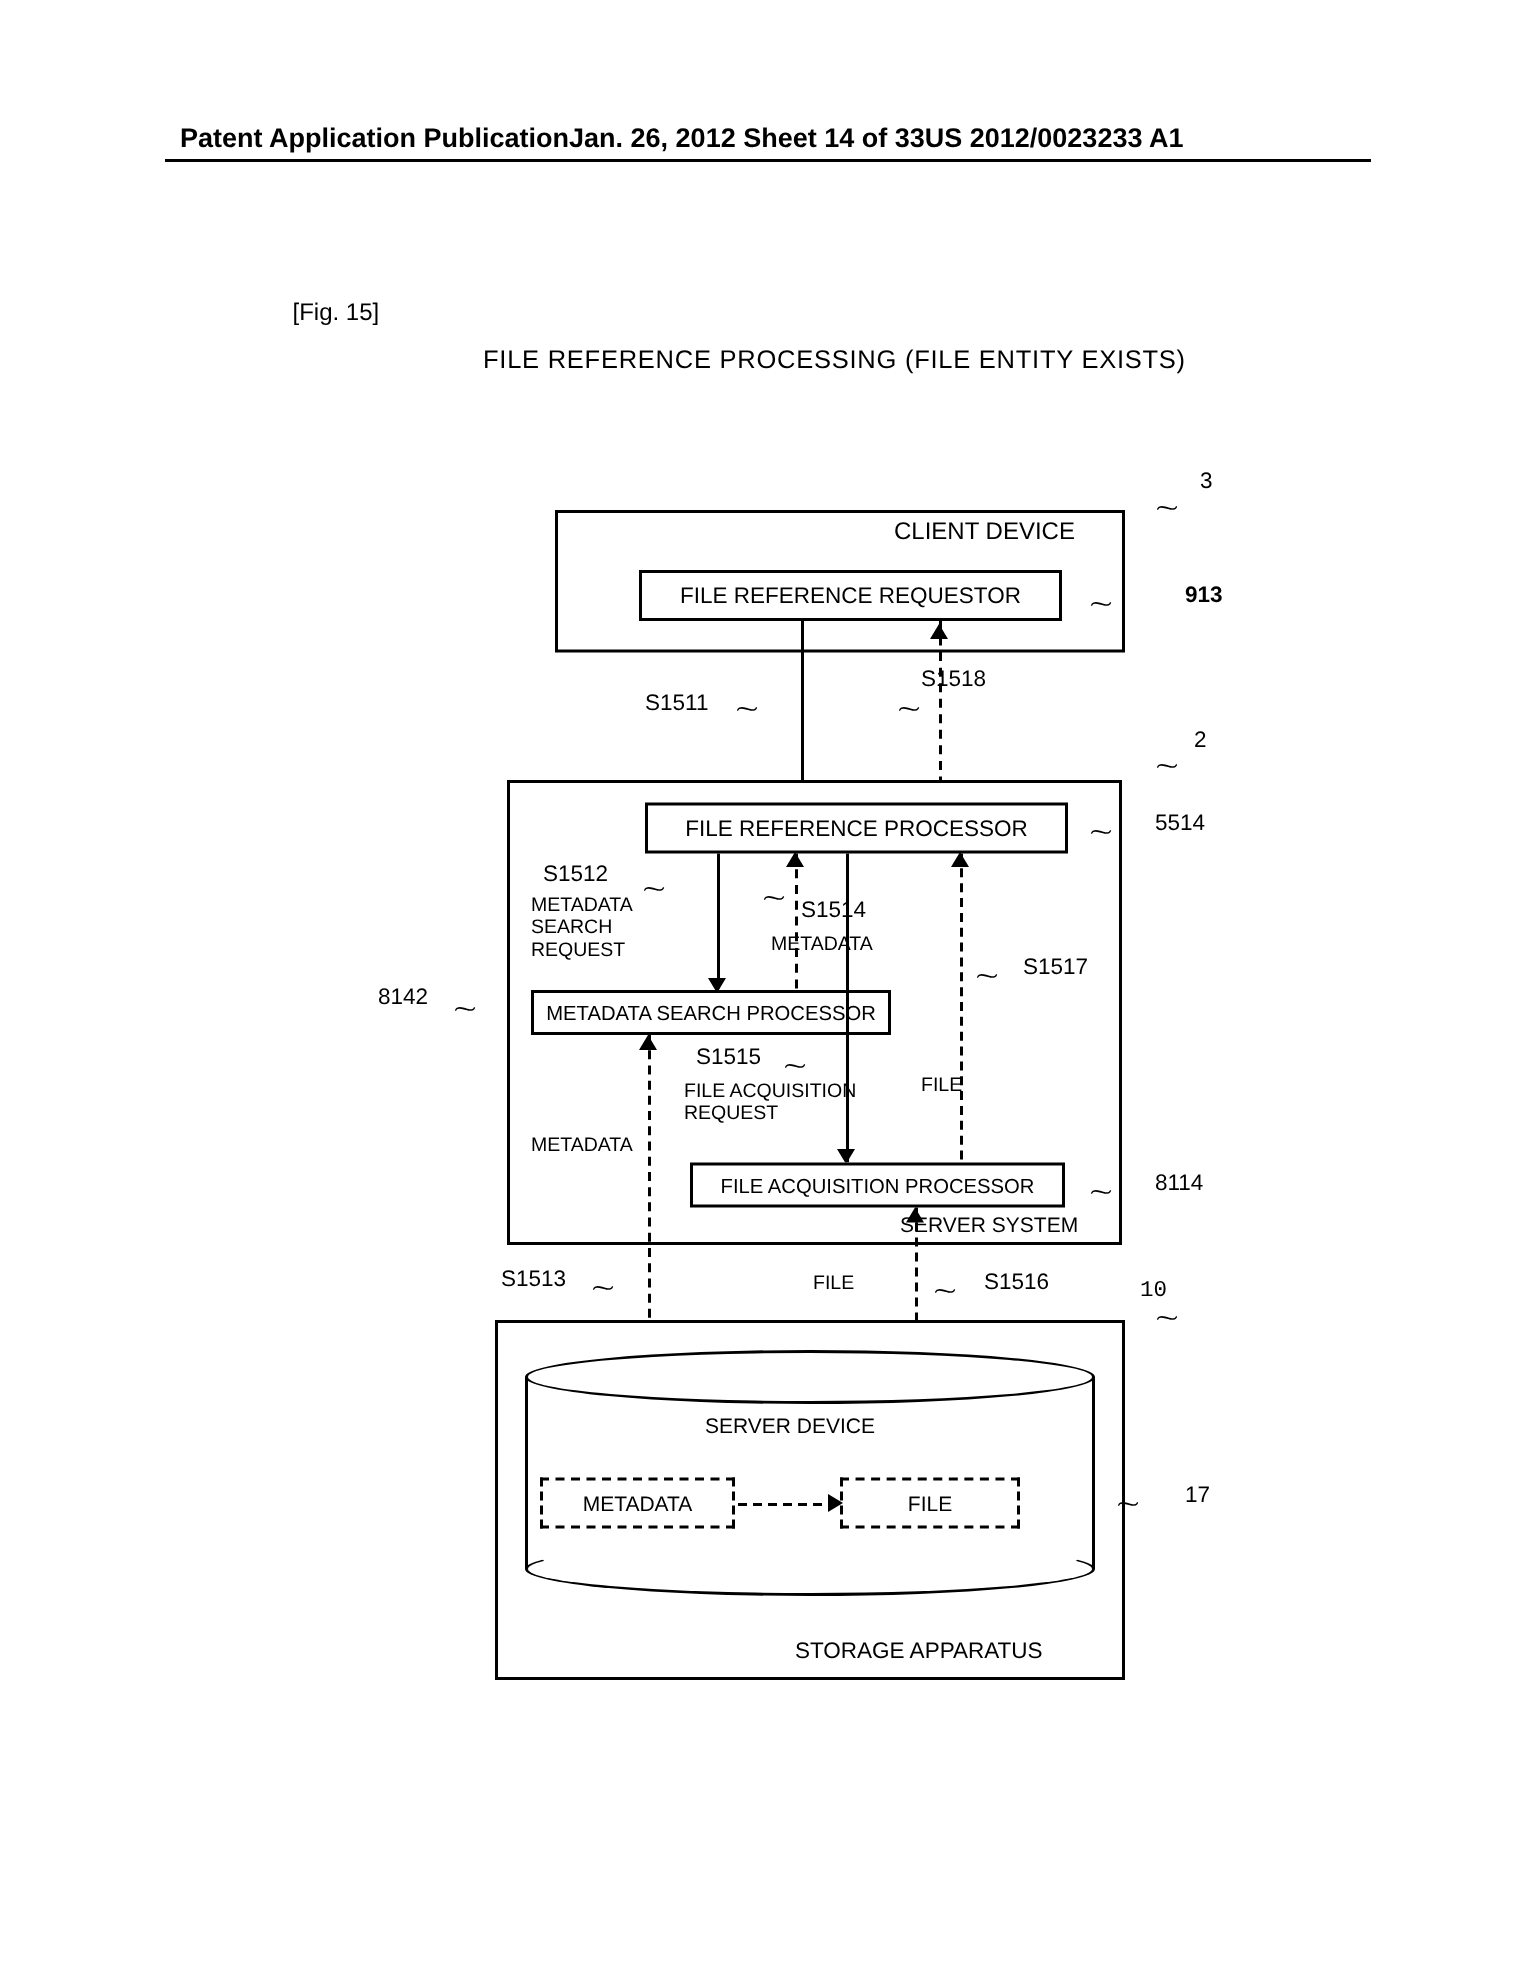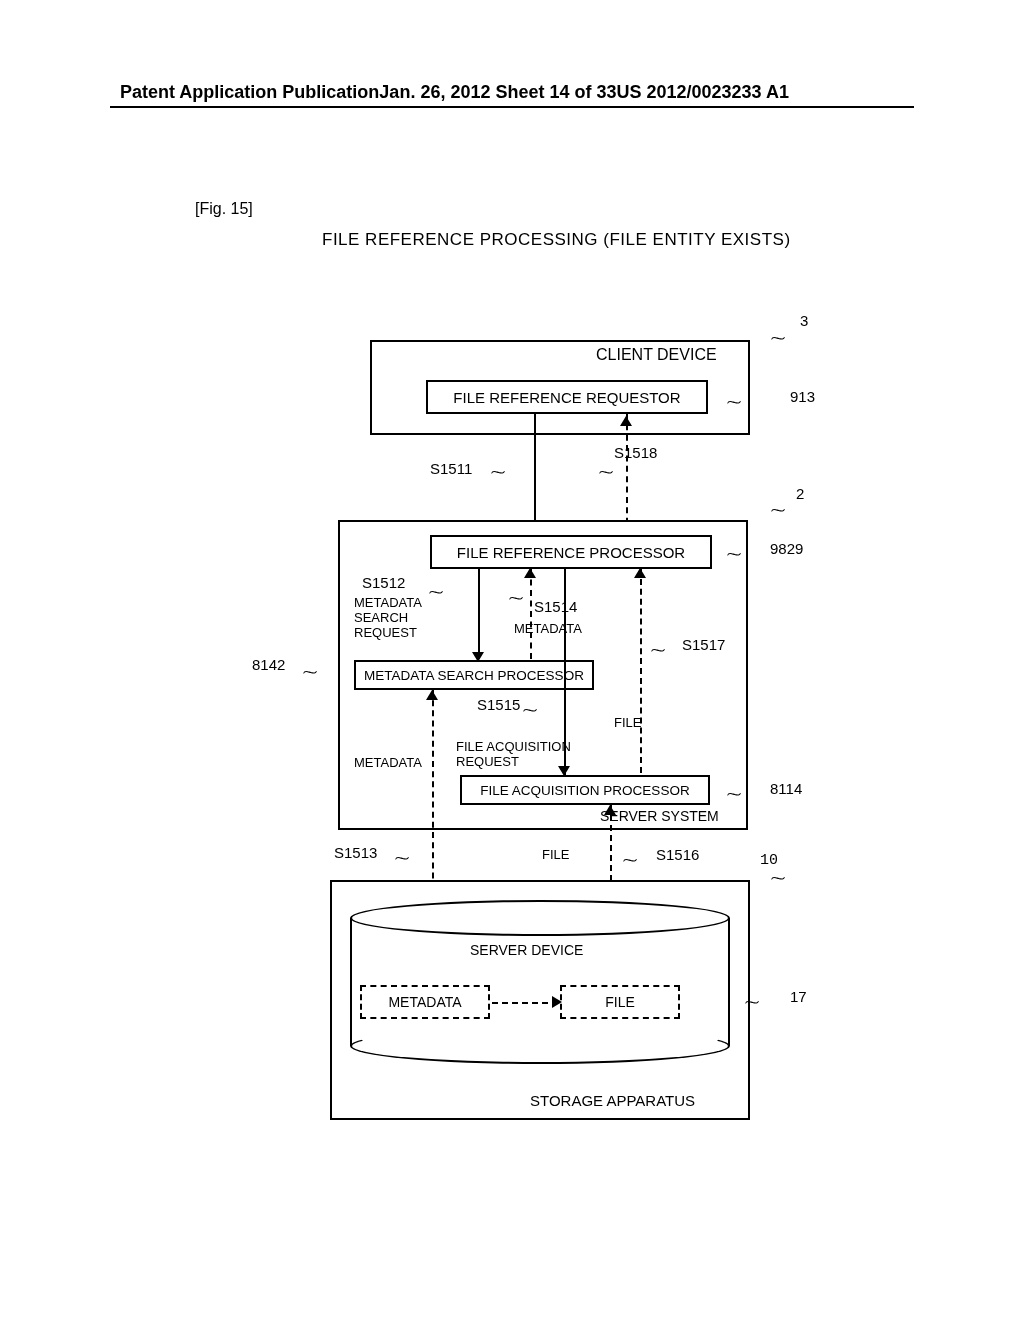--- a/index.html
+++ b/index.html
@@ -152,39 +152,39 @@
 <div class="header-line"></div>
 
 <div class="fig-label">[Fig. 15]</div>
 <div class="title">FILE REFERENCE PROCESSING (FILE ENTITY EXISTS)</div>
 
 <div class="box client-box"></div>
 <div class="client-title">CLIENT DEVICE</div>
 <div class="inner-box file-ref-req">FILE REFERENCE REQUESTOR</div>
 <div class="lbl" style="top:312px; left:800px;">3</div>
 <div class="leader" style="top:326px; left:770px;">⁓</div>
-<div class="lbl" style="top:388px; left:790px;">913</div>
+<div class="lbl" style="top:388px; left:790px;font-weight:bold;">913</div>
 <div class="leader" style="top:390px; left:726px;">⁓</div>
 
 <div class="vline solid" style="top:414px; left:534px; height:120px;"></div>
 <div class="arrow-down" style="top:528px; left:528px;"></div>
 <div class="lbl" style="top:460px; left:430px;">S1511</div>
 <div class="leader" style="top:460px; left:490px;">⁓</div>
 
 <div class="vline" style="top:414px; left:626px; height:120px;"></div>
 <div class="arrow-up" style="top:416px; left:620px;"></div>
 <div class="lbl" style="top:444px; left:614px;">S1518</div>
 <div class="leader" style="top:460px; left:598px;">⁓</div>
 
 <div class="box server-box"></div>
 <div class="lbl" style="top:485px; left:796px;">2</div>
 <div class="leader" style="top:498px; left:770px;">⁓</div>
 
 <div class="inner-box file-ref-proc">FILE REFERENCE PROCESSOR</div>
-<div class="lbl" style="top:540px; left:770px;">9829</div>
+<div class="lbl" style="top:540px; left:770px;">5514</div>
 <div class="leader" style="top:542px; left:726px;">⁓</div>
 
 <div class="vline solid" style="top:569px; left:478px; height:90px;"></div>
 <div class="arrow-down" style="top:652px; left:472px;"></div>
 <div class="lbl" style="top:574px; left:362px;">S1512</div>
 <div class="leader" style="top:580px; left:428px;">⁓</div>
 <div class="small-lbl" style="top:596px; left:354px; white-space: pre-line;">METADATA
 SEARCH
 REQUEST</div>
 
@@ -199,23 +199,23 @@
 <div class="leader" style="top:660px; left:302px;">⁓</div>
 
 <div class="vline" style="top:569px; left:640px; height:204px;"></div>
 <div class="arrow-up" style="top:568px; left:634px;"></div>
 <div class="lbl" style="top:636px; left:682px;">S1517</div>
 <div class="leader" style="top:638px; left:650px;">⁓</div>
 <div class="small-lbl" style="top:716px; left:614px;">FILE</div>
 
 <div class="vline solid" style="top:569px; left:564px; height:206px;"></div>
 <div class="arrow-down" style="top:766px; left:558px;"></div>
-<div class="lbl" style="top:696px; left:464px;margin-left:13px;">S1515</div>
+<div class="lbl" style="top:696px; left:464px;">S1515</div>
 <div class="leader" style="top:698px; left:522px;">⁓</div>
-<div class="small-lbl" style="top:720px; left:456px; white-space: pre-line; margin-top: 20px;">FILE ACQUISITION
+<div class="small-lbl" style="top:720px; left:456px; white-space: pre-line;">FILE ACQUISITION
 REQUEST</div>
 
 <div class="small-lbl" style="top:756px; left:354px;">METADATA</div>
 
 <div class="inner-box file-acq-proc">FILE ACQUISITION PROCESSOR</div>
 <div class="lbl" style="top:780px; left:770px;">8114</div>
 <div class="leader" style="top:782px; left:726px;">⁓</div>
 <div class="server-sys-lbl">SERVER SYSTEM</div>
 
 <div class="vline" style="top:690px; left:432px; height:290px;"></div>

